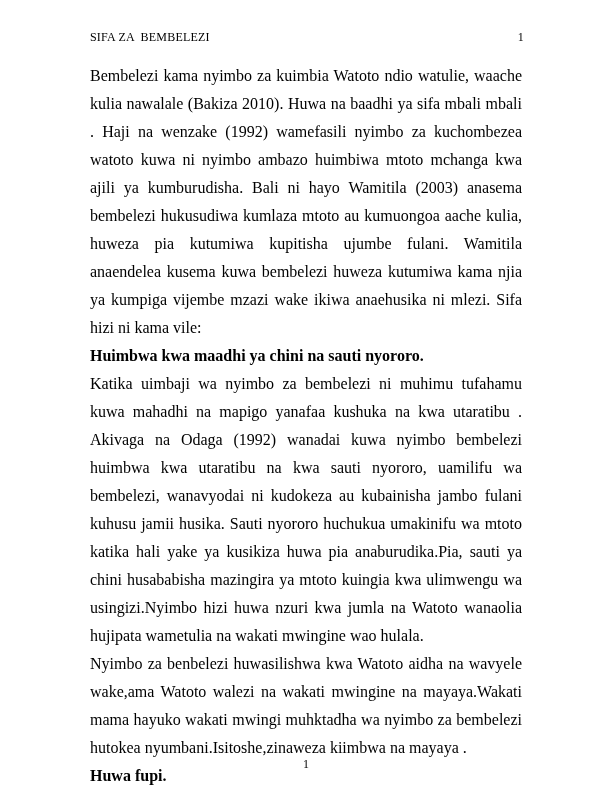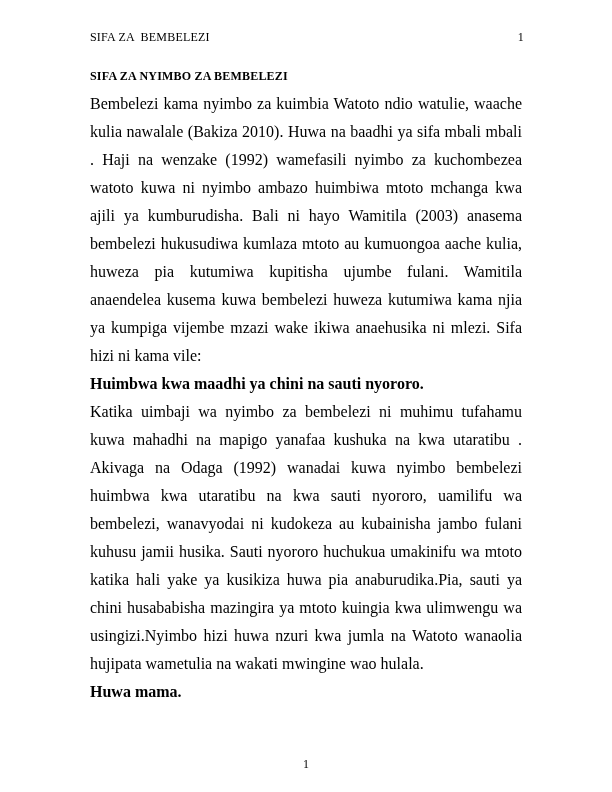--- a/index.html
+++ b/index.html
@@ -71,31 +71,31 @@
 <body>
 
 <div class="page">
 
   <header class="page-header">
     <span class="running-head">SIFA ZA  BEMBELEZI</span>
     <span class="header-page-number">1</span>
   </header>
 
   <main class="page-body">
-    <h1 class="doc-title">SIFA ZA NYIMBO ZA BEMBELEZI</h1>
 
     <p class="para">Bembelezi kama nyimbo za kuimbia Watoto ndio watulie, waache kulia nawalale (Bakiza 2010). Huwa na baadhi ya sifa mbali mbali . Haji na wenzake (1992) wamefasili nyimbo za kuchombezea watoto kuwa ni nyimbo ambazo huimbiwa mtoto mchanga kwa ajili ya kumburudisha. Bali ni hayo Wamitila (2003) anasema bembelezi hukusudiwa kumlaza mtoto au kumuongoa aache kulia, huweza pia kutumiwa kupitisha ujumbe fulani. Wamitila anaendelea kusema kuwa bembelezi huweza kutumiwa kama njia ya kumpiga vijembe mzazi wake ikiwa anaehusika ni mlezi. Sifa hizi ni kama vile:</p>
 
     <h2 class="heading">Huimbwa kwa maadhi ya chini na sauti nyororo.</h2>
 
     <p class="para">Katika uimbaji wa nyimbo za bembelezi ni muhimu tufahamu kuwa mahadhi  na mapigo yanafaa kushuka na kwa utaratibu . Akivaga na Odaga (1992) wanadai kuwa nyimbo bembelezi huimbwa kwa utaratibu na kwa sauti nyororo, uamilifu wa bembelezi, wanavyodai ni kudokeza au kubainisha jambo fulani kuhusu jamii husika. Sauti nyororo huchukua umakinifu wa mtoto katika hali yake ya kusikiza huwa pia anaburudika.Pia, sauti ya chini husababisha mazingira ya mtoto kuingia kwa ulimwengu wa usingizi.Nyimbo hizi huwa nzuri kwa jumla na Watoto wanaolia hujipata wametulia na wakati mwingine wao hulala.</p>
 
 
+    <p class="para">Nyimbo za benbelezi huwasilishwa kwa Watoto aidha na wavyele wake,ama Watoto walezi na wakati mwingine na mayaya.Wakati mama hayuko wakati mwingi muhktadha wa nyimbo za bembelezi hutokea nyumbani.Isitoshe,zinaweza kiimbwa na mayaya .</p>
 
-    <h2 class="heading">Huwa mama.</h2>
+    <h2 class="heading">Huwa fupi.</h2>
 
   </main>
 
   <footer class="page-footer">
     <span>1</span>
   </footer>
 
 </div>
 
 </body></html>

